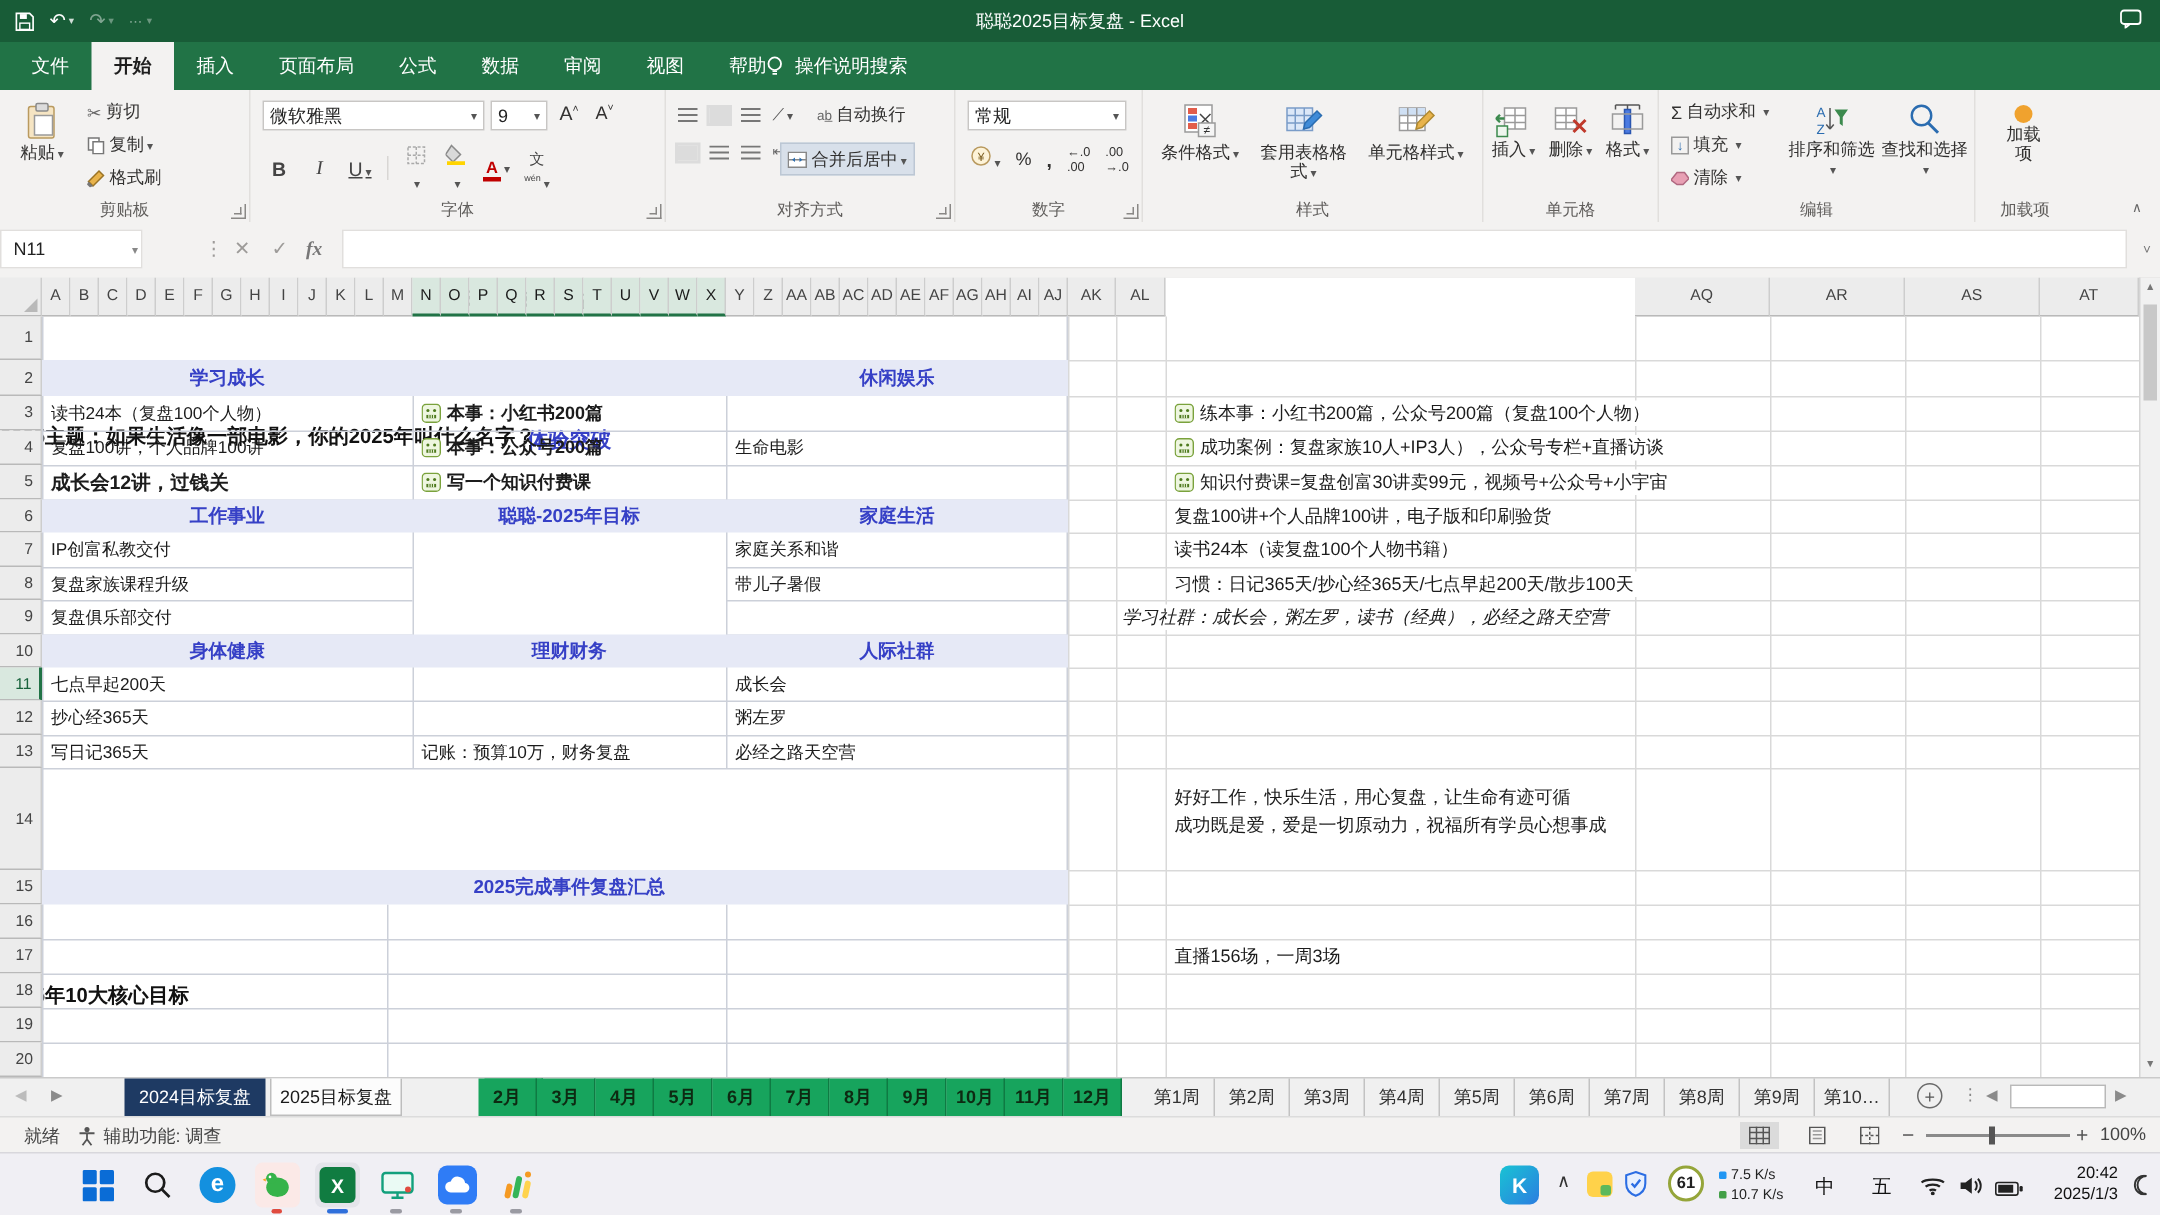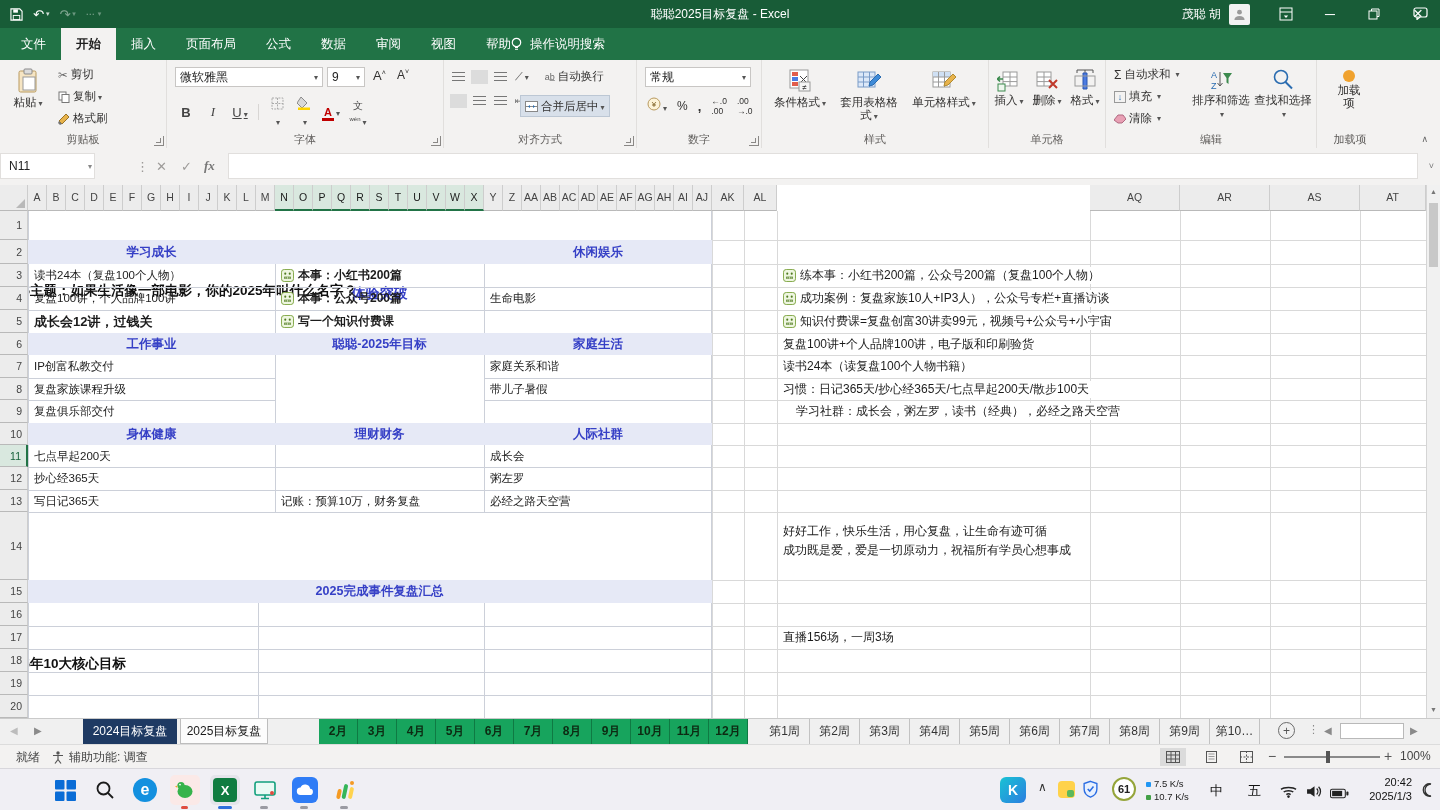--- a/index.html
+++ b/index.html
@@ -97,44 +97,20 @@
           </svg>
       </span>
       <span class="qbtn">↶<span class="mini-dd">▾</span></span>
       <span class="qbtn dim">↷<span class="mini-dd">▾</span></span>
       <span class="qbtn dim">
           <span style="font-size:9px;letter-spacing:1px;">⋯</span>
           <span class="mini-dd">▾</span>
         </span>
     </div>
     <div class="tb-title">聪聪2025目标复盘 - Excel</div>
-    <div class="tb-right">
-      <span class="tb-user">茂聪 胡</span>
-      <span class="avatar">
-        <svg width="13" height="13" viewBox="0 0 14 14">
-            <circle cx="7" cy="4.5" r="2.6" fill="#9a9a9a"></circle>
-            <path d="M1.5 13 a5.5 4.5 0 0 1 11 0 Z" fill="#9a9a9a"></path>
-          </svg>
-      </span>
-      <span class="winbtn">
-        <svg width="14" height="14" viewBox="0 0 14 14">
-            <rect x="1" y="1" width="12" height="12" fill="none" stroke="#fff"></rect>
-            <path d="M1 5 h12" stroke="#fff"></path>
-            <path d="M7 11 l-2.2-2.5 h4.4 Z" fill="#fff"></path>
-          </svg>
-      </span>
-      <span class="winbtn">─</span>
-      <span class="winbtn">
-        <svg width="12" height="12" viewBox="0 0 12 12">
-            <rect x="1" y="3" width="8" height="8" fill="none" stroke="#fff"></rect>
-            <path d="M3.5 3 V1 h7.5 v7.5 H9" fill="none" stroke="#fff"></path>
-          </svg>
-      </span>
-      <span class="winbtn" style="font-size:17px;">×</span>
-    </div>
   </div>
 
   <div id="menubar">
     <div id="menutabs">
         <span class="mtab">文件</span>
         <span class="mtab active">开始</span>
         <span class="mtab">插入</span>
         <span class="mtab">页面布局</span>
         <span class="mtab">公式</span>
         <span class="mtab">数据</span>
@@ -667,21 +643,21 @@
       </div>
       <div class="panelt" style="left: 783px; top: 148px; height: 22px; z-index: 2;">
         <span class="bgw">复盘100讲+个人品牌100讲，电子版和印刷验货</span>
       </div>
       <div class="panelt" style="left: 783px; top: 170px; height: 23px; z-index: 2;">
         <span class="bgw">读书24本（读复盘100个人物书籍）</span>
       </div>
       <div class="panelt" style="left: 783px; top: 193px; height: 22px; z-index: 2;">
         <span class="bgw">习惯：日记365天/抄心经365天/七点早起200天/散步100天</span>
       </div>
-      <div class="panelt" style="left: 796px; top: 215px; height: 23px; z-index: 2;">
+      <div class="panelt" style="left: 748px; top: 215px; height: 23px; z-index: 2; font-style: italic;">
         <span class="bgw">学习社群：成长会，粥左罗，读书（经典），必经之路天空营</span>
       </div>
       <div class="panelt" style="left: 783px; top: 337px; height: 19px; z-index: 2;">
         <span class="bgw">好好工作，快乐生活，用心复盘，让生命有迹可循</span>
       </div>
       <div class="panelt" style="left: 783px; top: 356px; height: 19px; z-index: 2;">
         <span class="bgw">成功既是爱，爱是一切原动力，祝福所有学员心想事成</span>
       </div>
       <div class="panelt" style="left: 783px; top: 443px; height: 19px; z-index: 2;">
         <span class="bgw">直播156场，一周3场</span>

